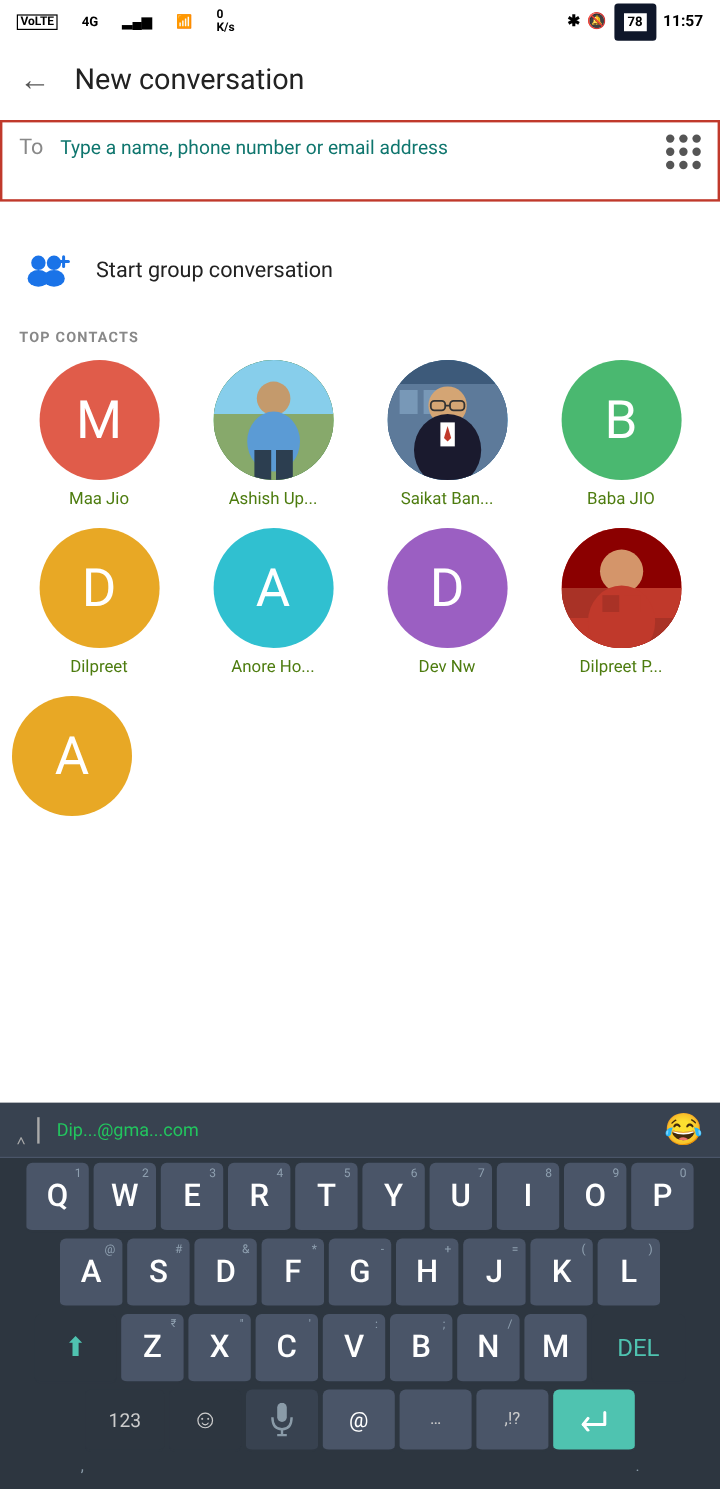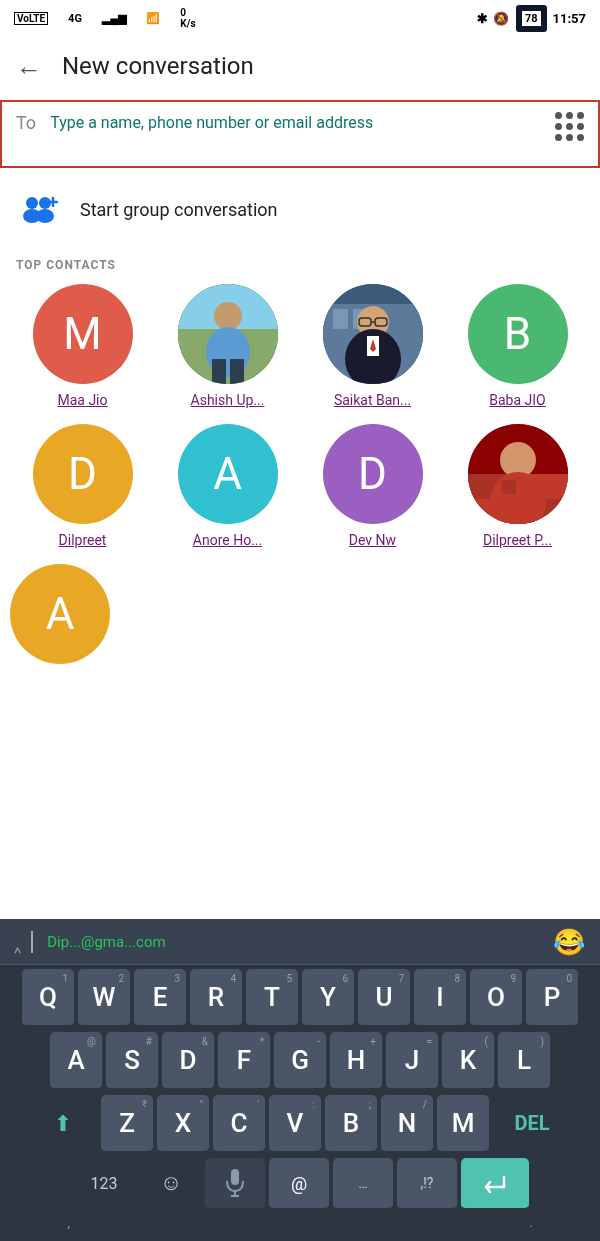--- a/index.html
+++ b/index.html
@@ -31,21 +31,21 @@
       font-size: 11px;
     }
     .status-right {
       display: flex;
       align-items: center;
       gap: 6px;
       font-size: 13px;
       font-weight: bold;
     }
     .battery-box {
-      border: 6px solid #0f172a;
+      border: 8px solid #0f172a;
       border-radius: 3px;
       padding: 1px 3px;
       font-size: 11px;
       position: relative;
     }
 
     
     .header {
       display: flex;
       align-items: center;
@@ -102,20 +102,21 @@
       border-radius: 50%;
     }
 
     
     .start-group {
       display: flex;
       align-items: center;
       padding: 18px 16px;
       cursor: pointer;
       background: #fff;
+      margin-top: 16px;
     }
     .group-icon-wrap {
       width: 46px;
       height: 46px;
       display: flex;
       align-items: center;
       justify-content: center;
       margin-right: 18px;
     }
     .group-icon-svg {
@@ -156,23 +157,22 @@
       align-items: center;
       justify-content: center;
       font-size: 44px;
       font-weight: 400;
       color: #fff;
       margin-bottom: 8px;
       overflow: hidden;
     }
     .contact-name {
       font-size: 14px;
-      color: #701a75;
+      color: #4d7c0f;
       text-align: center;
-      text-decoration: underline;
     }
 
     
     .avatar-photo-saikat {
       background: linear-gradient(135deg, #2c3e50 0%, #3498db 50%, #2980b9 100%);
       position: relative;
     }
     .avatar-photo-ashish {
       background: linear-gradient(135deg, #27ae60 0%, #8bc34a 50%, #4caf50 100%);
       position: relative;
@@ -271,21 +271,21 @@
       width: 68px;
       height: 58px;
       background: #2d3640;
     }
     .kb-key.del-key {
       width: 78px;
       height: 58px;
       background: #2d3640;
       color: #4fc3b0;
       font-size: 20px;
-      font-weight: bold;
+      font-weight: normal;
     }
     .kb-key.num-key {
       width: 66px;
       height: 52px;
       background: #2d3640;
       font-size: 16px;
     }
     .kb-key.emoji-key {
       width: 60px;
       height: 52px;

